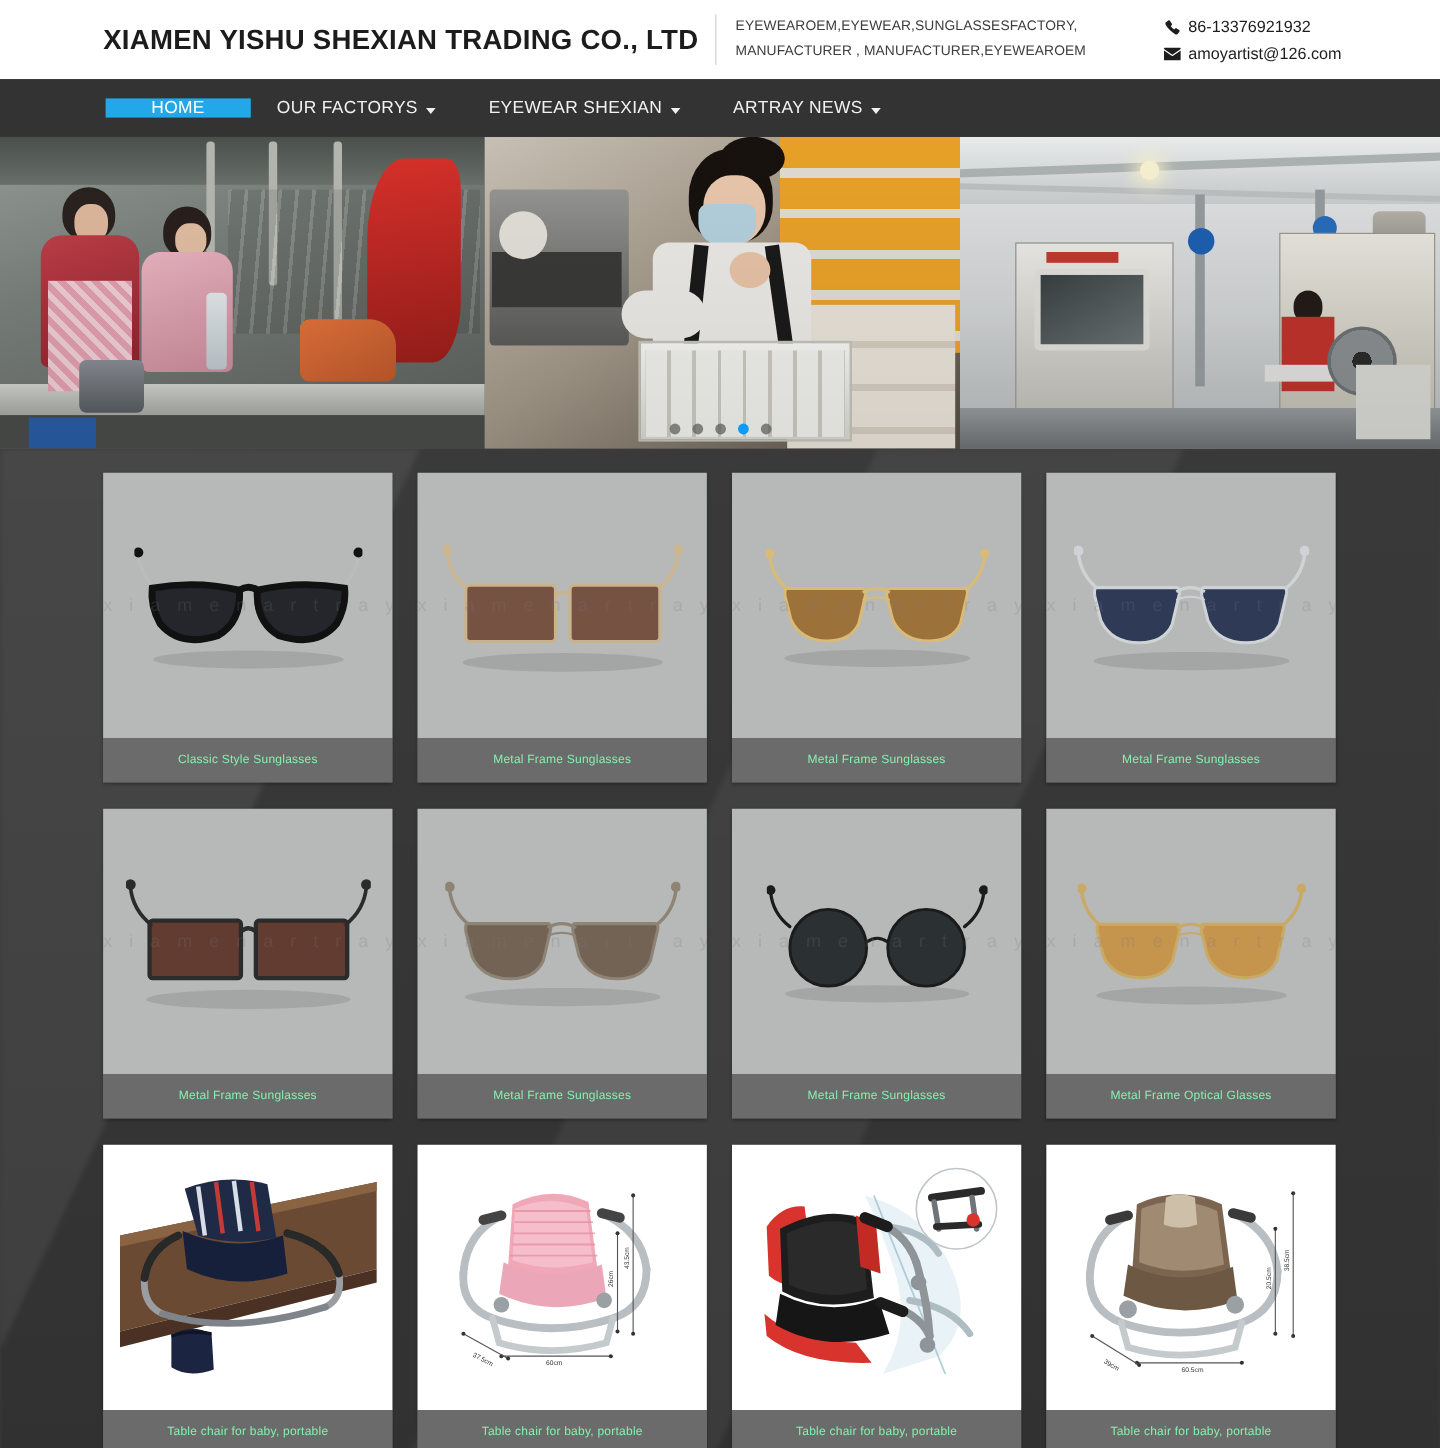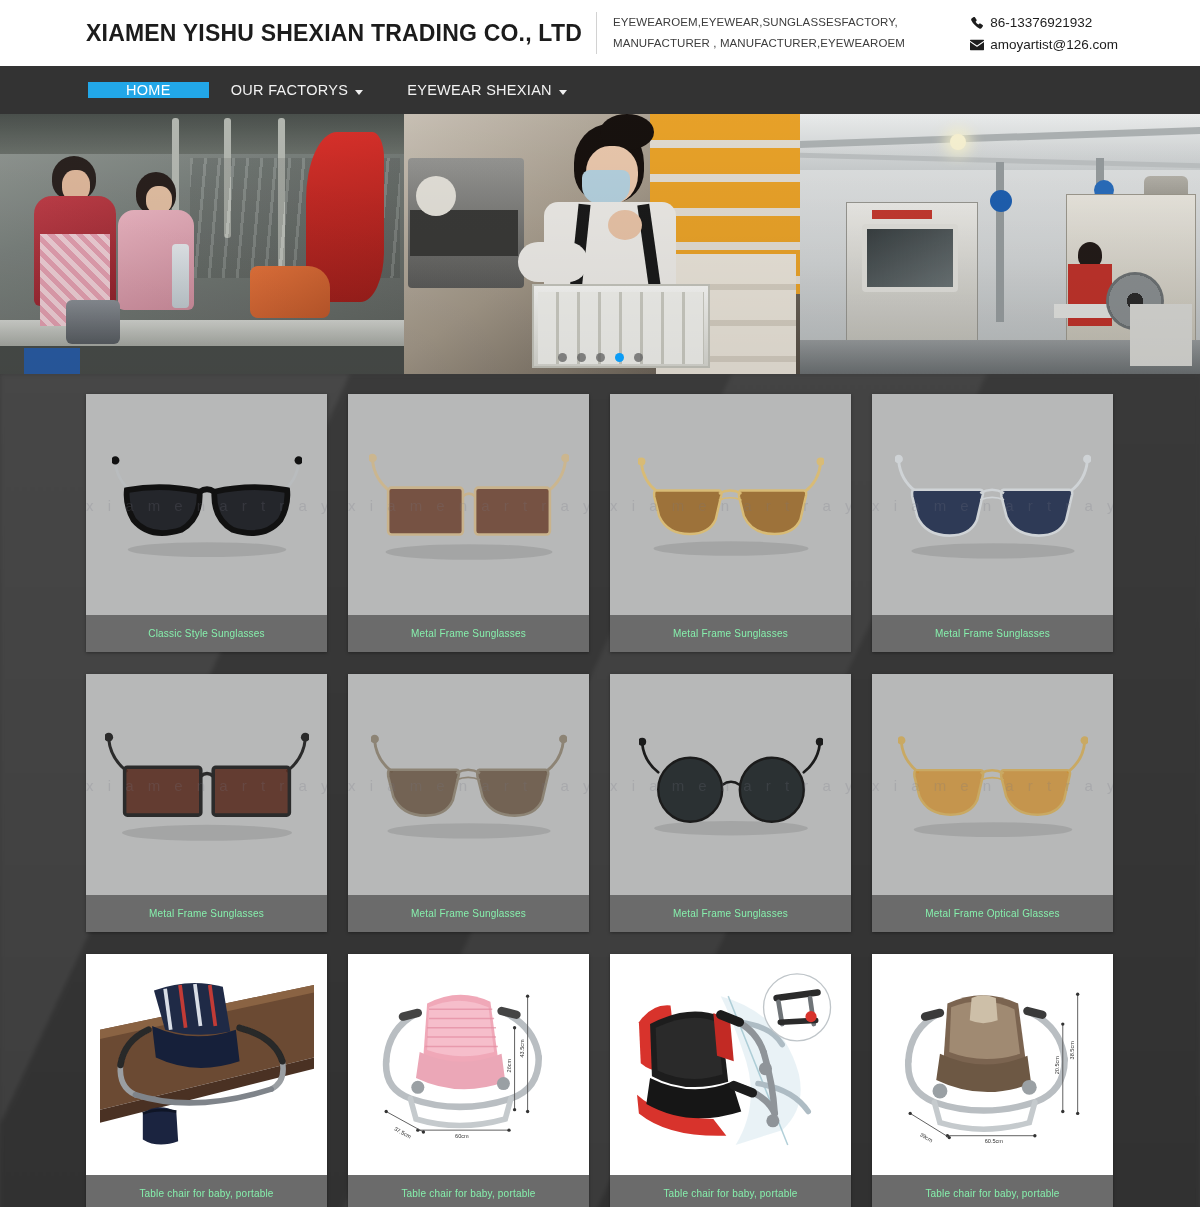--- a/index.html
+++ b/index.html
@@ -311,20 +311,24 @@
 <nav class="nav" id="nav">
     <div class="nav-item active">
       <span>HOME</span>
     </div>
     <div class="nav-item">
       <span>OUR FACTORYS</span>
       <span class="caret"></span>
     </div>
     <div class="nav-item">
       <span>EYEWEAR SHEXIAN</span>
+      <span class="caret"></span>
+    </div>
+    <div class="nav-item">
+      <span>ARTRAY NEWS</span>
       <span class="caret"></span>
     </div>
   </nav>
 
 <div class="banner">
 
   <div class="banner-pane pane-a">
     <div class="sc a-ceiling"></div>
     <div class="sc a-pipe" style="left:172px"></div>
     <div class="sc a-pipe" style="left:224px;height:120px"></div>

